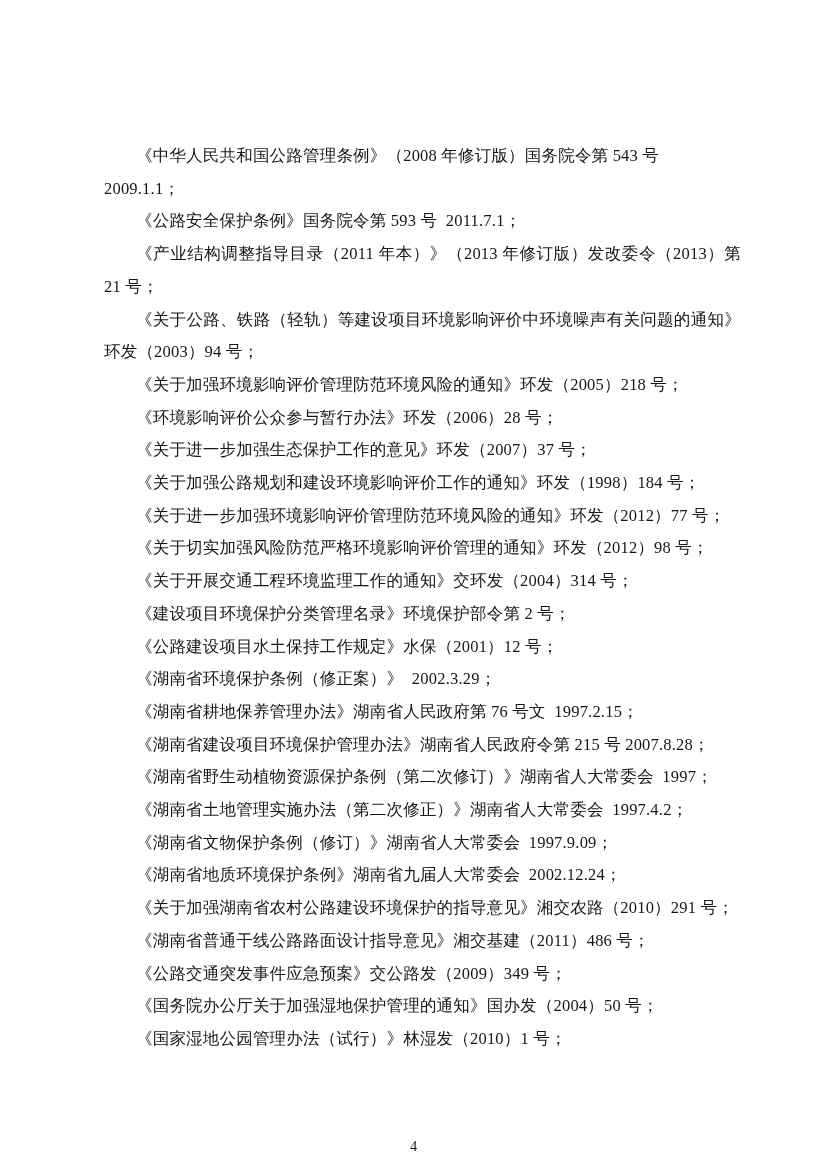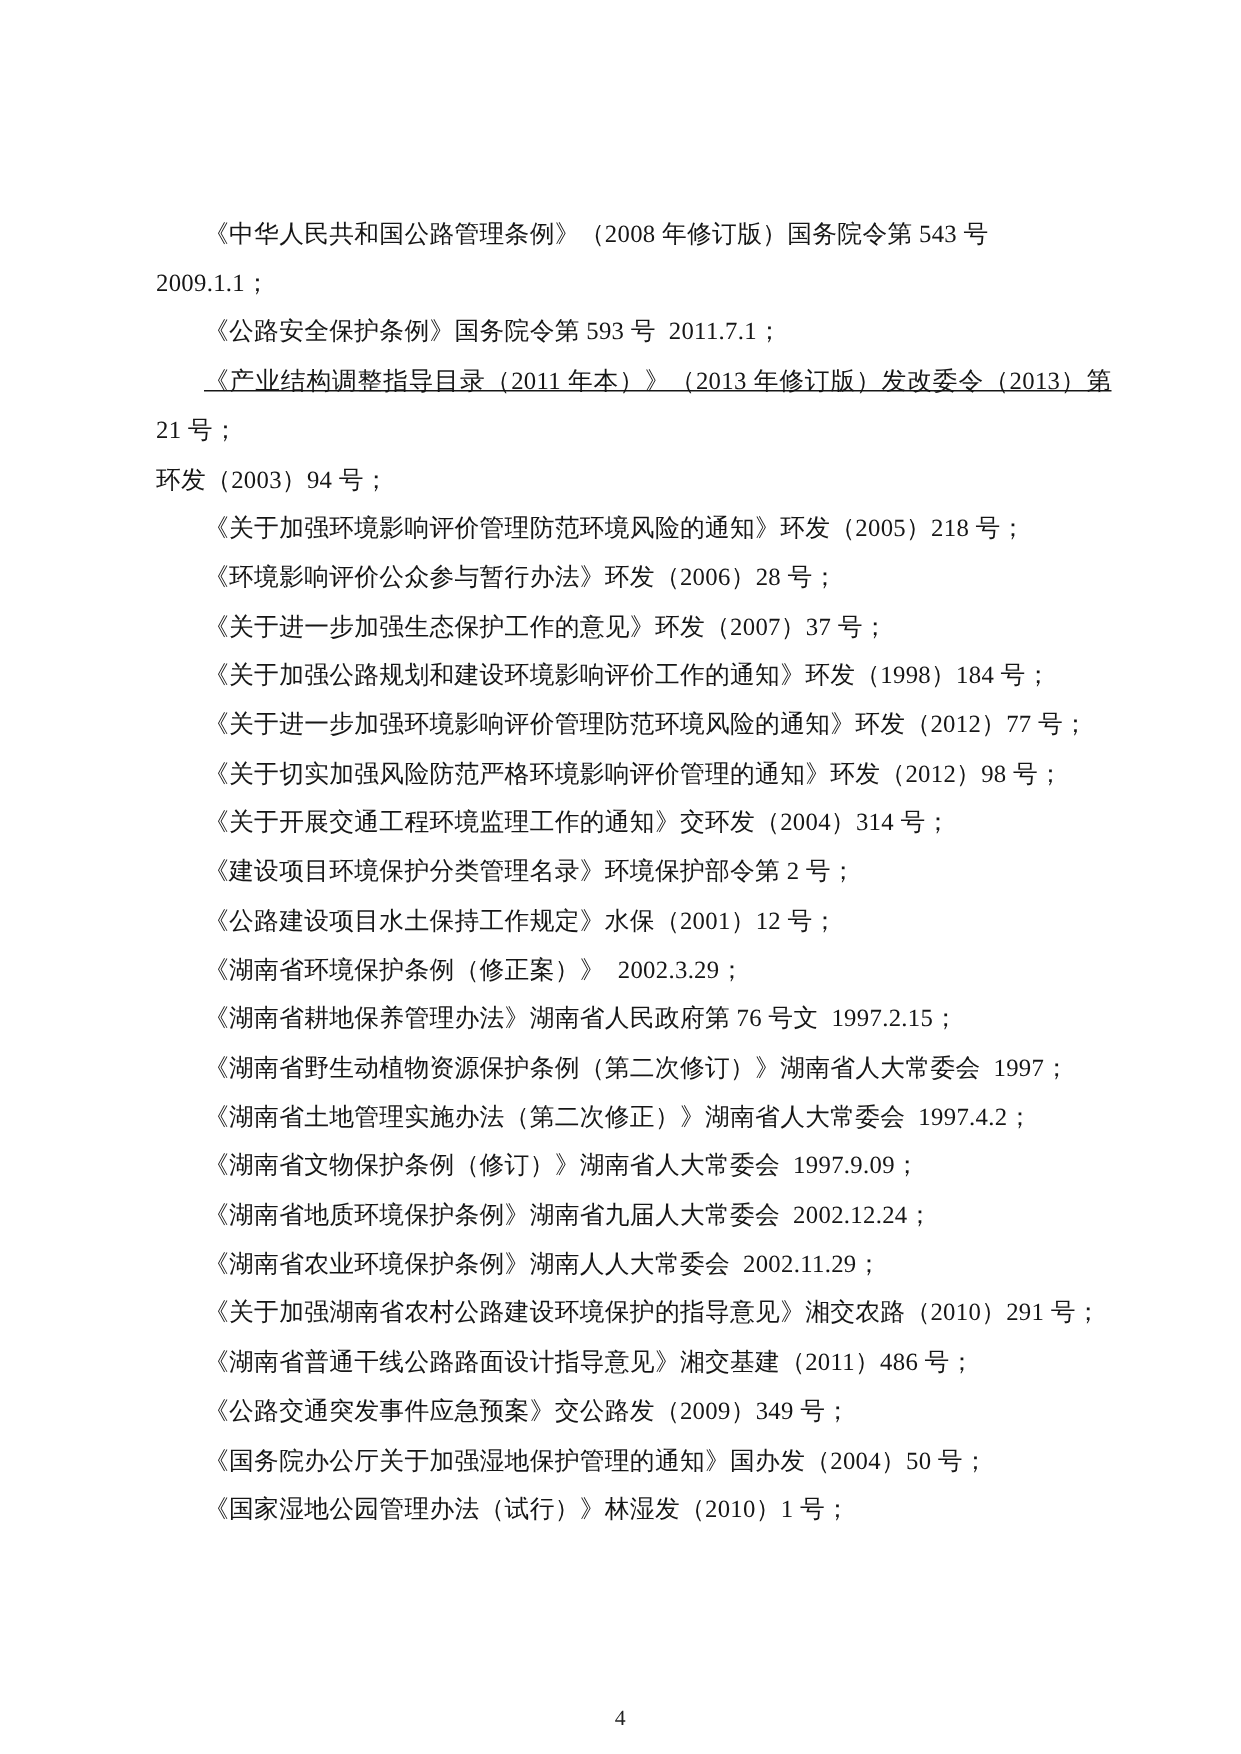--- a/index.html
+++ b/index.html
@@ -29,21 +29,20 @@
   .line {
     white-space: pre-wrap;
     letter-spacing: 0.2px;
   }
   .line.indent {
     text-indent: 32px;
   }
   .line.fill {
     text-align: justify;
     text-align-last: justify;
-    text-decoration: underline;
   }
   .footer {
     position: absolute;
     left: 0;
     top: 1088px;
     width: 827px;
     text-align: center;
     font-size: 14.5px;
     line-height: 20px;
     color: #222222;
@@ -51,37 +50,38 @@
 </style>
 </head>
 <body>
 
 <div class="page">
   <div class="content" id="document-lines">
       <div class="line indent">《中华人民共和国公路管理条例》（2008 年修订版）国务院令第 543 号  2009.1.1；</div>
       <div class="line indent">《公路安全保护条例》国务院令第 593 号  2011.7.1；</div>
       <div class="line indent fill">《产业结构调整指导目录（2011 年本）》（2013 年修订版）发改委令（2013）第</div>
       <div class="line">21 号；</div>
+      <div class="line indent fill">《关于公路、铁路（轻轨）等建设项目环境影响评价中环境噪声有关问题的通知》</div>
       <div class="line">环发（2003）94 号；</div>
       <div class="line indent">《关于加强环境影响评价管理防范环境风险的通知》环发（2005）218 号；</div>
       <div class="line indent">《环境影响评价公众参与暂行办法》环发（2006）28 号；</div>
       <div class="line indent">《关于进一步加强生态保护工作的意见》环发（2007）37 号；</div>
       <div class="line indent">《关于加强公路规划和建设环境影响评价工作的通知》环发（1998）184 号；</div>
       <div class="line indent">《关于进一步加强环境影响评价管理防范环境风险的通知》环发（2012）77 号；</div>
       <div class="line indent">《关于切实加强风险防范严格环境影响评价管理的通知》环发（2012）98 号；</div>
       <div class="line indent">《关于开展交通工程环境监理工作的通知》交环发（2004）314 号；</div>
       <div class="line indent">《建设项目环境保护分类管理名录》环境保护部令第 2 号；</div>
       <div class="line indent">《公路建设项目水土保持工作规定》水保（2001）12 号；</div>
       <div class="line indent">《湖南省环境保护条例（修正案）》  2002.3.29；</div>
       <div class="line indent">《湖南省耕地保养管理办法》湖南省人民政府第 76 号文  1997.2.15；</div>
+      <div class="line indent">《湖南省建设项目环境保护管理办法》湖南省人民政府令第 215 号 2007.8.28；</div>
       <div class="line indent">《湖南省野生动植物资源保护条例（第二次修订）》湖南省人大常委会  1997；</div>
       <div class="line indent">《湖南省土地管理实施办法（第二次修正）》湖南省人大常委会  1997.4.2；</div>
       <div class="line indent">《湖南省文物保护条例（修订）》湖南省人大常委会  1997.9.09；</div>
       <div class="line indent">《湖南省地质环境保护条例》湖南省九届人大常委会  2002.12.24；</div>
-      <div class="line indent">《湖南省农业环境保护条例》湖南人人大常委会  2002.11.29；</div>
       <div class="line indent">《关于加强湖南省农村公路建设环境保护的指导意见》湘交农路（2010）291 号；</div>
       <div class="line indent">《湖南省普通干线公路路面设计指导意见》湘交基建（2011）486 号；</div>
       <div class="line indent">《公路交通突发事件应急预案》交公路发（2009）349 号；</div>
       <div class="line indent">《国务院办公厅关于加强湿地保护管理的通知》国办发（2004）50 号；</div>
       <div class="line indent">《国家湿地公园管理办法（试行）》林湿发（2010）1 号；</div>
     </div>
   <div class="footer">
     <span>4</span>
   </div>
 </div>

